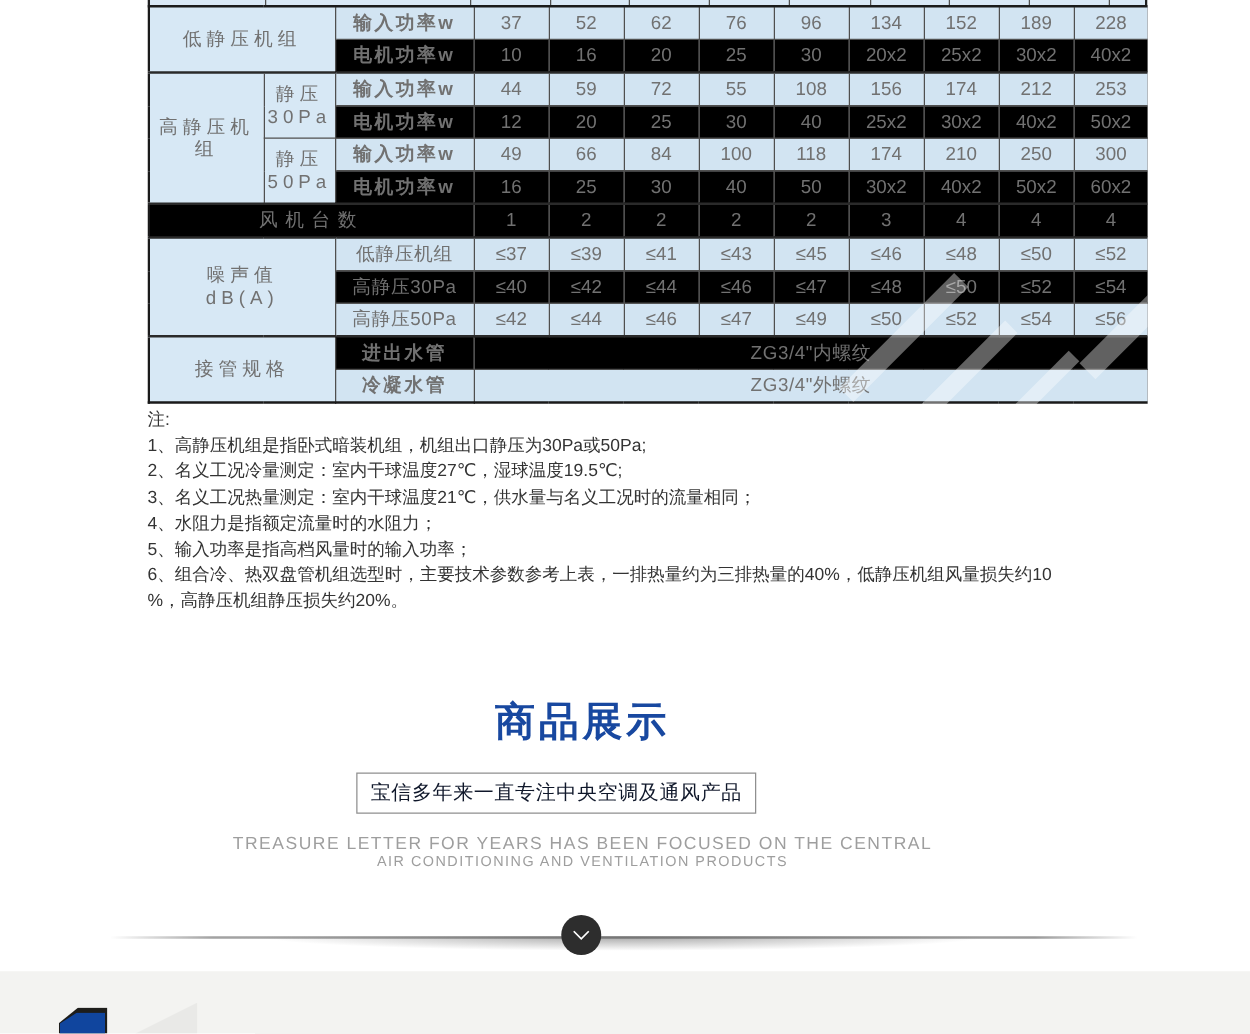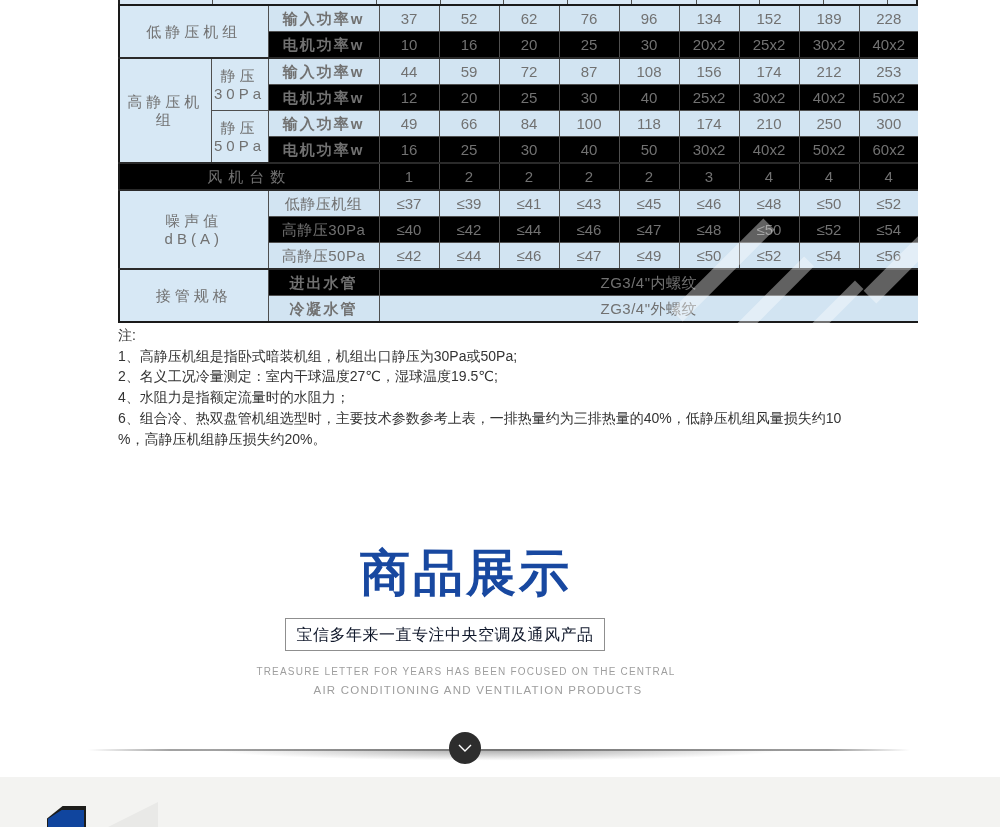--- a/index.html
+++ b/index.html
@@ -30,25 +30,25 @@
   tr.hsep td{border-top:2px solid #2a2a2a;}
   .two-line{line-height:1.45;letter-spacing:1px;}
   .wm{position:absolute;background:rgba(255,255,255,0.38);transform:rotate(-45deg);pointer-events:none;}
 
   
   .notes{position:absolute;left:118px;top:325px;width:790px;color:#333333;font-size:14px;line-height:20.7px;}
   .notes div{white-space:nowrap;}
 
   
   .center-col{position:absolute;left:0;width:932px;text-align:center;}
-  .show-title{top:540px;font-size:50px;font-weight:bold;color:#1848a0;letter-spacing:3px;}
+  .show-title{top:556px;font-size:32px;font-weight:bold;color:#1848a0;letter-spacing:3px;}
   .slogan-box{position:absolute;left:285px;top:618px;width:318px;height:31px;border:1px solid #8f8f8f;
       line-height:31px;text-align:center;color:#0f172a;font-size:16px;letter-spacing:0.5px;}
-  .sub1{top:666px;font-size:10px;color:#9e9e9e;letter-spacing:1.2px;}
-  .sub2{top:684px;font-size:11.5px;color:#9e9e9e;letter-spacing:1.2px;padding-left:12px;}
+  .sub1{top:666px;font-size:14px;color:#9e9e9e;letter-spacing:1.2px;}
+  .sub2{top:684px;font-size:11.5px;color:#9e9e9e;letter-spacing:1.2px;}
 
   
   .divider{position:absolute;left:88px;top:749px;width:822px;height:18px;
       background:radial-gradient(ellipse 52% 95% at 50% 0%, rgba(40,40,40,0.42), rgba(40,40,40,0) 68%);}
   .divider::before{content:"";position:absolute;left:0;top:0;width:100%;height:2px;
       background:linear-gradient(to right, rgba(70,70,70,0) 0%, rgba(70,70,70,0.5) 10%,
                  rgba(70,70,70,0.55) 90%, rgba(70,70,70,0) 100%);}
   .scroll-btn{position:absolute;left:449px;top:732px;width:32px;height:32px;border-radius:50%;
       background:#2d2d2d;z-index:3;display:flex;align-items:center;justify-content:center;cursor:pointer;}
 
@@ -112,21 +112,21 @@
       <tr class="rd hsep">
         <td class="lab" rowspan="4">高静压机组</td>
         <td class="lab two-line" rowspan="2">
           <span>静压</span><br>
           <span>30Pa</span>
         </td>
         <td class="rowlab">输入功率w</td>
         <td>44</td>
         <td>59</td>
         <td>72</td>
-        <td>87</td>
+        <td>55</td>
         <td>108</td>
         <td>156</td>
         <td>174</td>
         <td>212</td>
         <td>253</td>
       </tr>
       <tr class="rl">
         <td class="rowlab">电机功率w</td>
         <td>12</td>
         <td>20</td>
@@ -232,21 +232,23 @@
     <div class="wm" style="left:540px;top:262px;width:130px;height:16px;"></div>
     <div class="wm" style="left:610px;top:288px;width:95px;height:14px;"></div>
     <div class="wm" style="left:730px;top:235px;width:150px;height:18px;"></div>
     <div class="wm" style="left:690px;top:300px;width:60px;height:12px;"></div>
   </div>
 
   <div class="notes">
     <div>注:</div>
     <div>1、高静压机组是指卧式暗装机组，机组出口静压为30Pa或50Pa;</div>
     <div>2、名义工况冷量测定：室内干球温度27℃，湿球温度19.5℃;</div>
+    <div>3、名义工况热量测定：室内干球温度21℃，供水量与名义工况时的流量相同；</div>
     <div>4、水阻力是指额定流量时的水阻力；</div>
+    <div>5、输入功率是指高档风量时的输入功率；</div>
     <div>6、组合冷、热双盘管机组选型时，主要技术参数参考上表，一排热量约为三排热量的40%，低静压机组风量损失约10</div>
     <div>%，高静压机组静压损失约20%。</div>
   </div>
 
   <div class="center-col show-title">商品展示</div>
   <div class="slogan-box">
     <span>宝信多年来一直专注中央空调及通风产品</span>
   </div>
   <div class="center-col sub1">TREASURE LETTER FOR YEARS HAS BEEN FOCUSED ON THE CENTRAL</div>
   <div class="center-col sub2">AIR CONDITIONING AND VENTILATION PRODUCTS</div>

